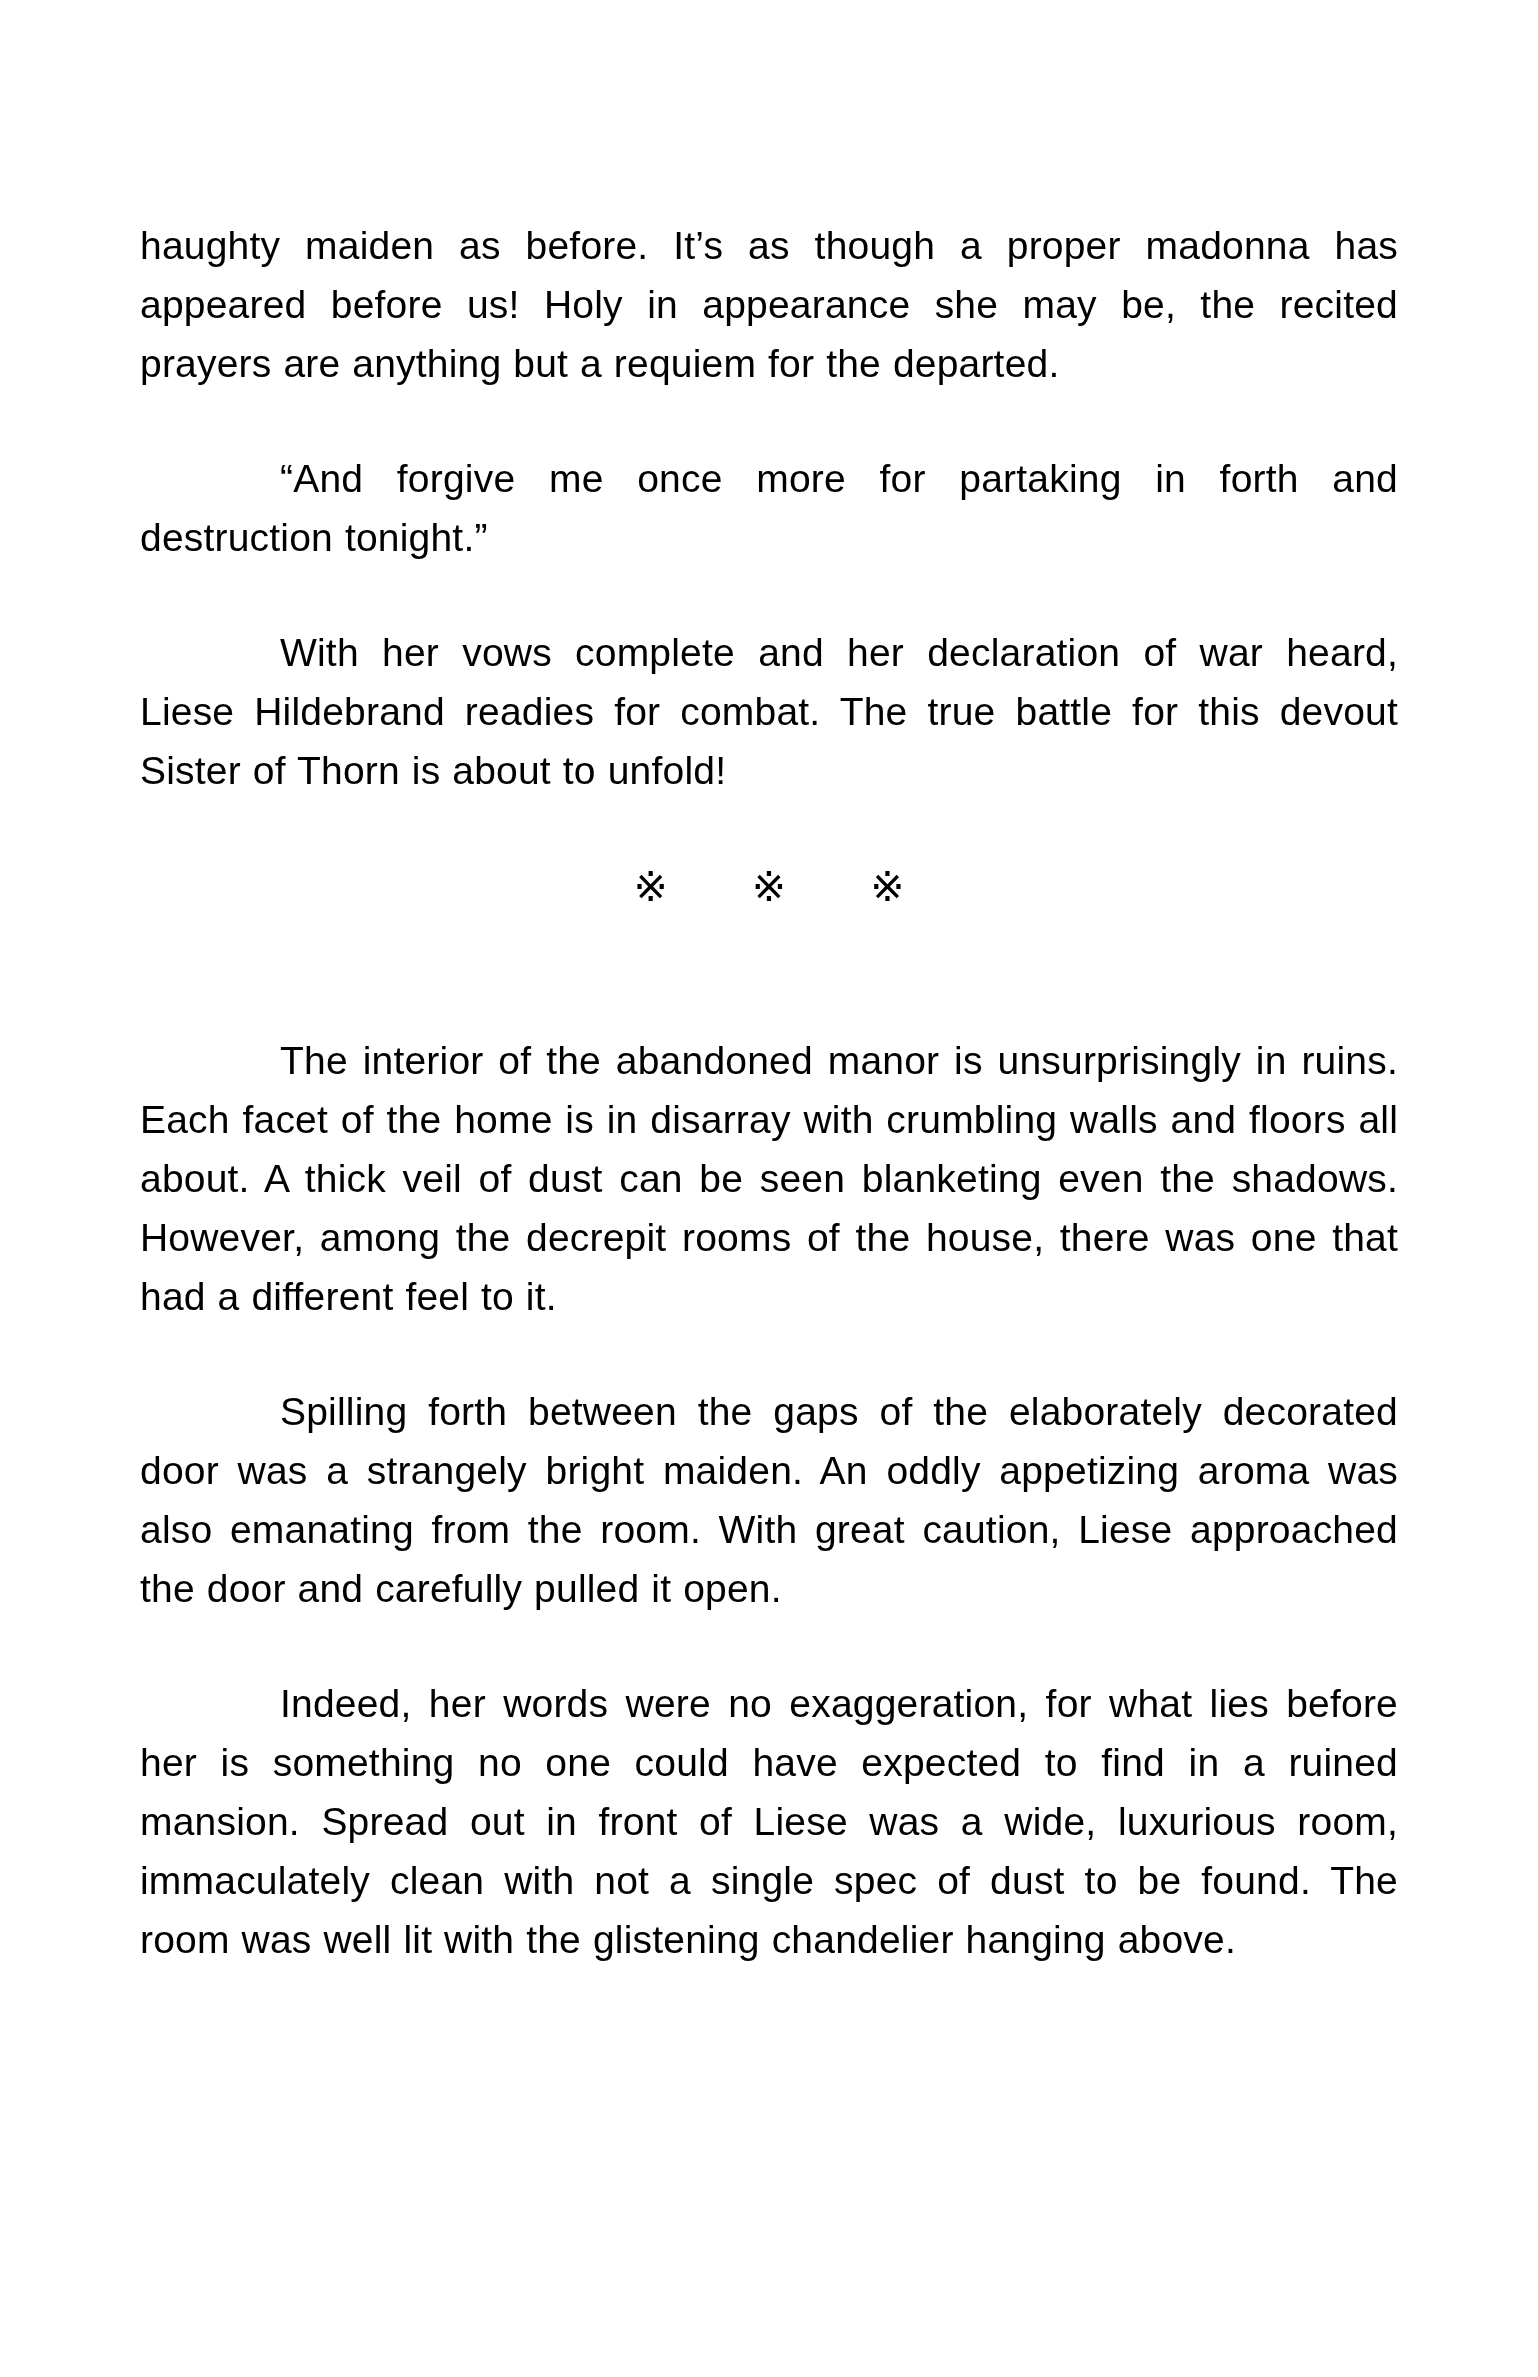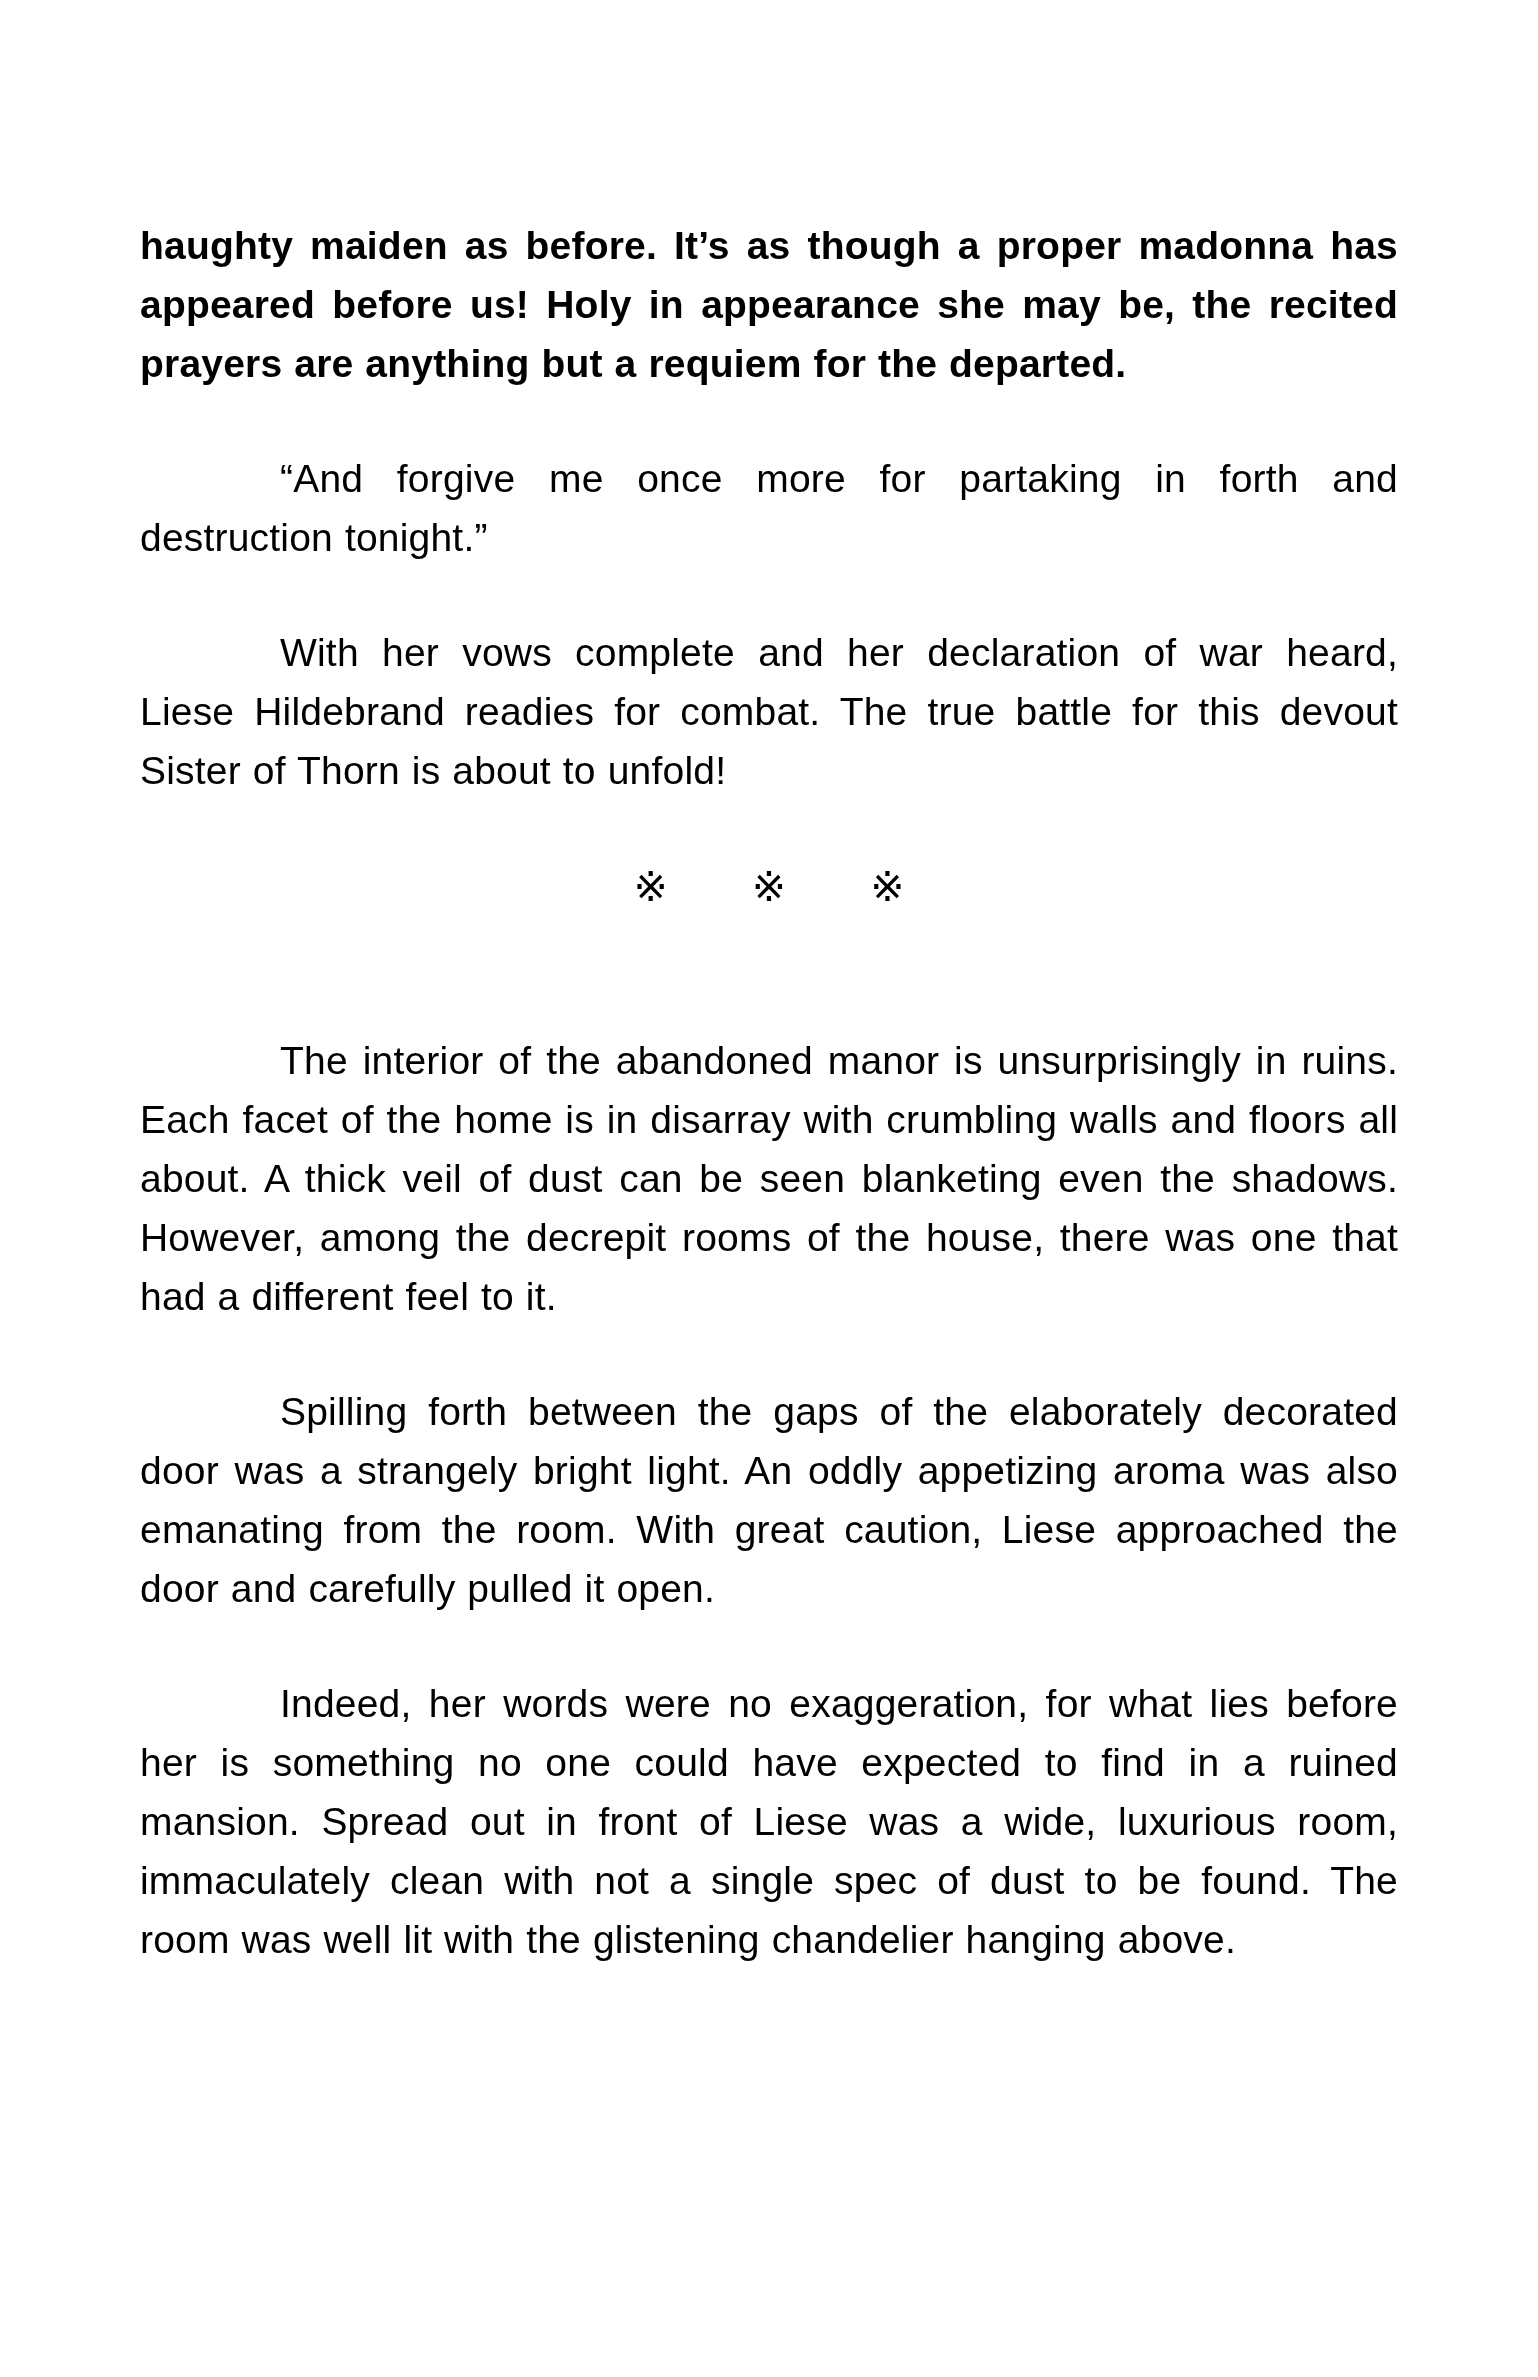--- a/index.html
+++ b/index.html
@@ -27,21 +27,20 @@
     line-height: 59px;
     text-align: justify;
     text-justify: inter-word;
     text-indent: 140px;
     letter-spacing: 0.2px;
     word-spacing: 0.9px;
     color: #000000;
   }
   .para.no-indent {
     text-indent: 0;
-    font-weight: bold;
   }
   .section-break {
     display: flex;
     justify-content: center;
     align-items: center;
     gap: 84px;
     margin: 58px 0 114px 0;
     font-size: 41px;
     line-height: 59px;
     color: #000000;
@@ -62,19 +61,19 @@
   <p class="para">With her vows complete and her declaration of war heard, Liese Hildebrand readies for combat. The true battle for this devout Sister of Thorn is about to unfold!</p>
 
   <div class="section-break">
     <span>※</span>
     <span>※</span>
     <span>※</span>
   </div>
 
   <p class="para">The interior of the abandoned manor is unsurprisingly in ruins. Each facet of the home is in disarray with crumbling walls and floors all about. A thick veil of dust can be seen blanketing even the shadows. However, among the decrepit rooms of the house, there was one that had a different feel to it.</p>
 
-  <p class="para">Spilling forth between the gaps of the elaborately decorated door was a strangely bright light. An oddly appetizing aroma was also emanating from the room. With great caution, Liese approached the door and carefully pulled it open.</p>
+  <p class="para">Spilling forth between the gaps of the elaborately decorated door was a strangely bright maiden. An oddly appetizing aroma was also emanating from the room. With great caution, Liese approached the door and carefully pulled it open.</p>
 
 
   <p class="para">Indeed, her words were no exaggeration, for what lies before her is something no one could have expected to find in a ruined mansion. Spread out in front of Liese was a wide, luxurious room, immaculately clean with not a single spec of dust to be found. The room was well lit with the glistening chandelier hanging above.</p>
 
 </div>
 
 
 </body></html>

